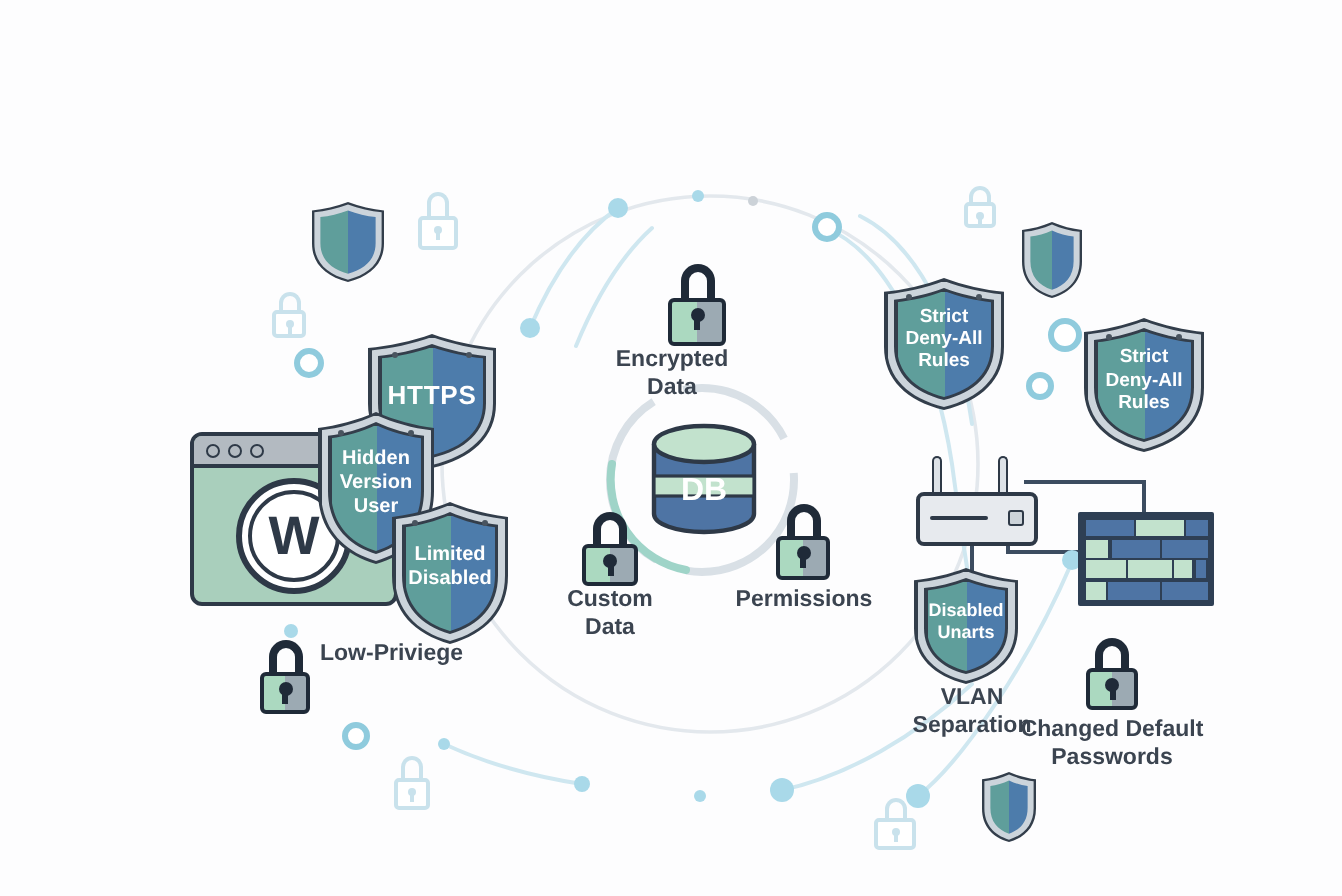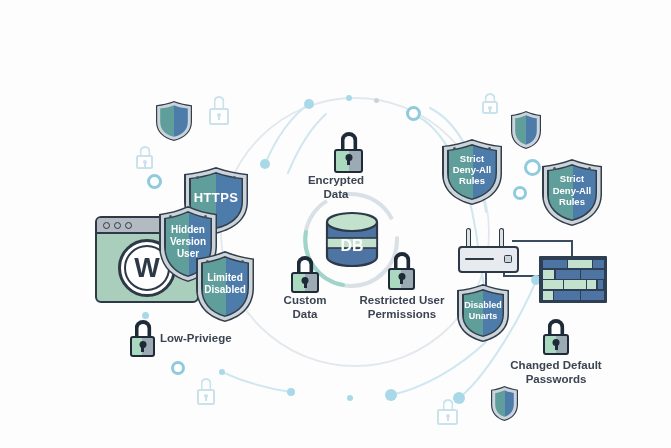--- a/index.html
+++ b/index.html
@@ -334,24 +334,27 @@
 
   <div class="lbl" style="left:296px;top:173px;width:80px">
     <div>Encrypted</div>
     <div>Data</div>
   </div>
   <div class="lbl" style="left:275px;top:293px;width:60px">
     <div>Custom</div>
     <div>Data</div>
   </div>
   <div class="lbl" style="left:352px;top:293px;width:100px">
-    <div>Restricted User</div>
     <div>Permissions</div>
   </div>
-  <div class="lbl left" style="left:160px;top:331px;width:92px">
+  <div class="lbl left" style="left:160px;top:320px;width:92px">
     <div>Low-Priviege</div>
+  </div>
+  <div class="lbl" style="left:446px;top:342px;width:80px">
+    <div>VLAN</div>
+    <div>Separation</div>
   </div>
   <div class="lbl" style="left:505px;top:358px;width:102px">
     <div>Changed Default</div>
     <div>Passwords</div>
   </div>
 
 </div>
 
 </body></html>

